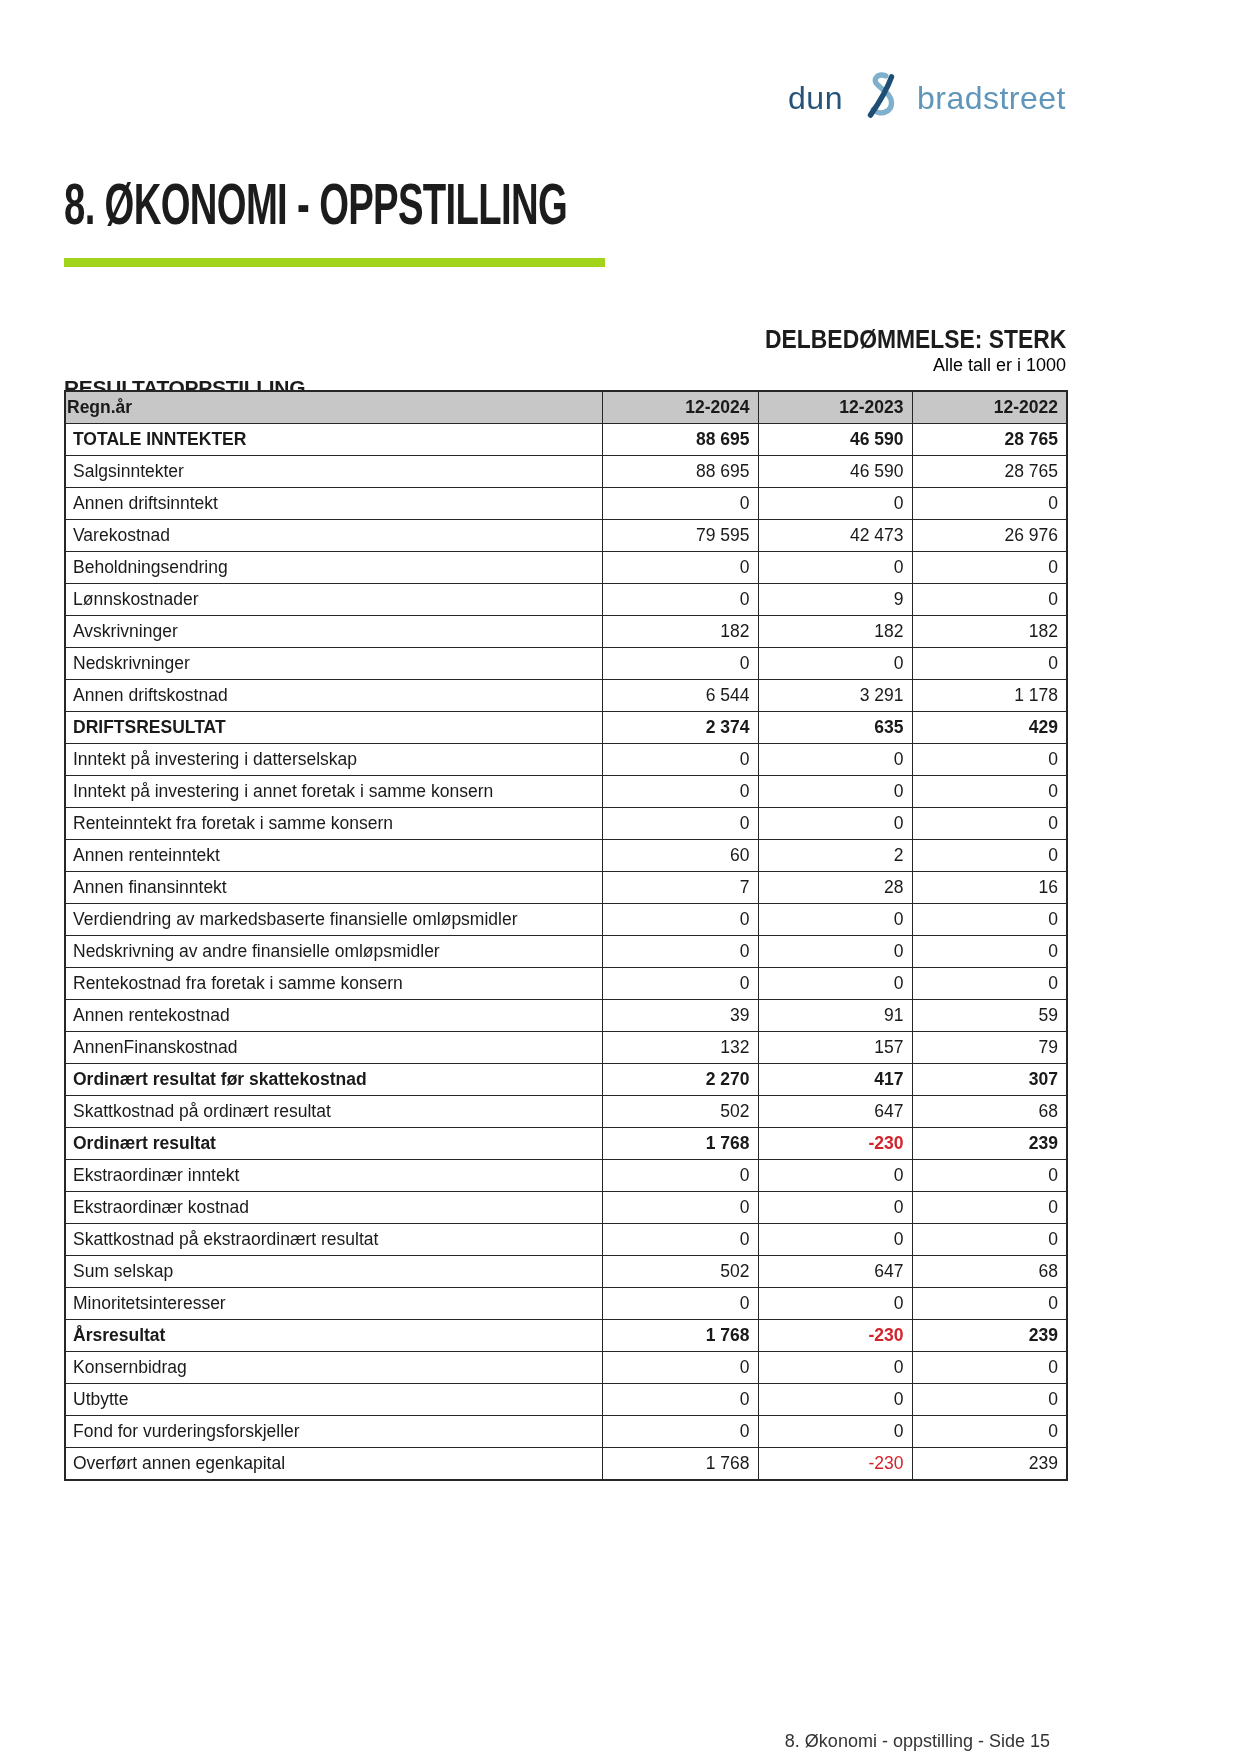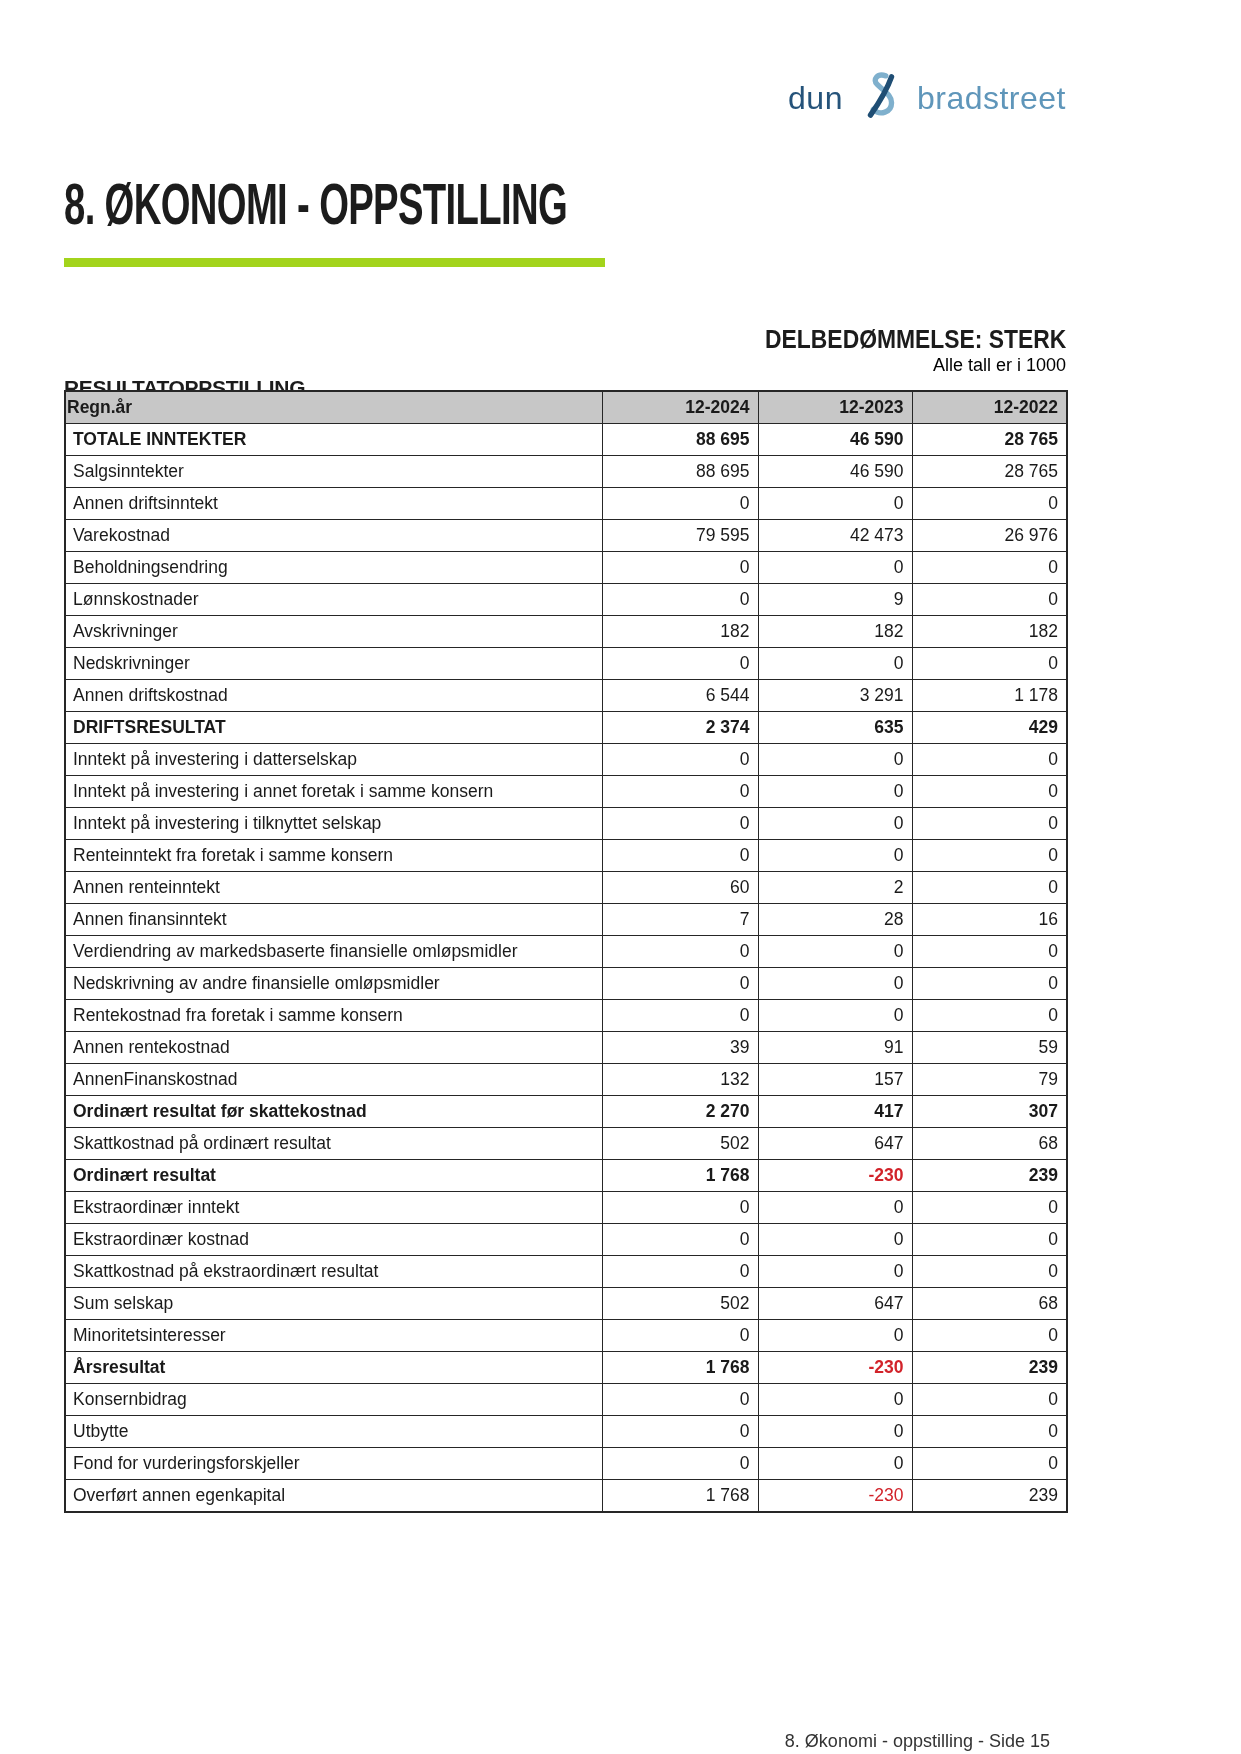--- a/index.html
+++ b/index.html
@@ -162,26 +162,20 @@
         <td class="num">0</td>
         <td class="num">0</td>
       </tr>
       <tr>
         <td class="lbl">Inntekt på investering i annet foretak i samme konsern</td>
         <td class="num">0</td>
         <td class="num">0</td>
         <td class="num">0</td>
       </tr>
       <tr>
-        <td class="lbl">Inntekt på investering i tilknyttet selskap</td>
-        <td class="num">0</td>
-        <td class="num">0</td>
-        <td class="num">0</td>
-      </tr>
-      <tr>
         <td class="lbl">Renteinntekt fra foretak i samme konsern</td>
         <td class="num">0</td>
         <td class="num">0</td>
         <td class="num">0</td>
       </tr>
       <tr>
         <td class="lbl">Annen renteinntekt</td>
         <td class="num">60</td>
         <td class="num">2</td>
         <td class="num">0</td>

